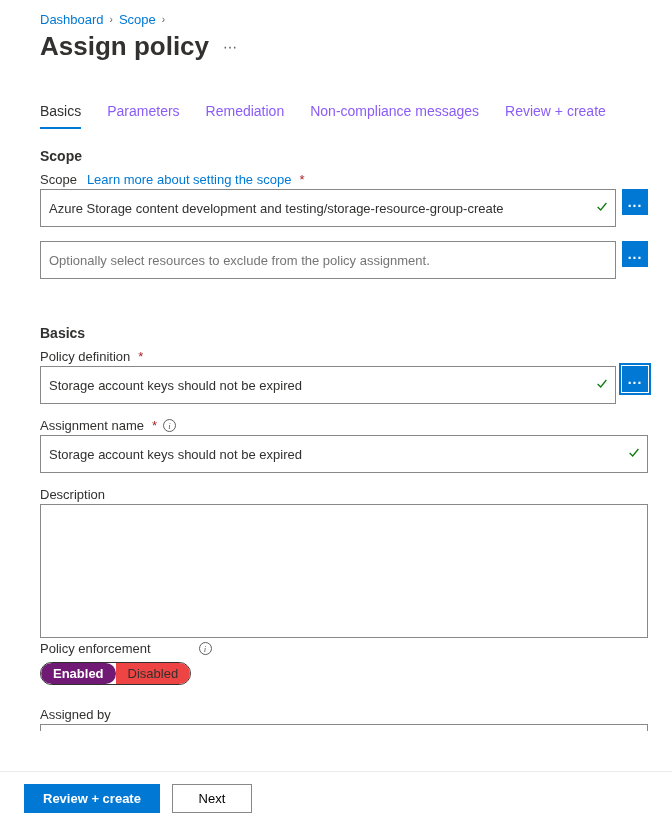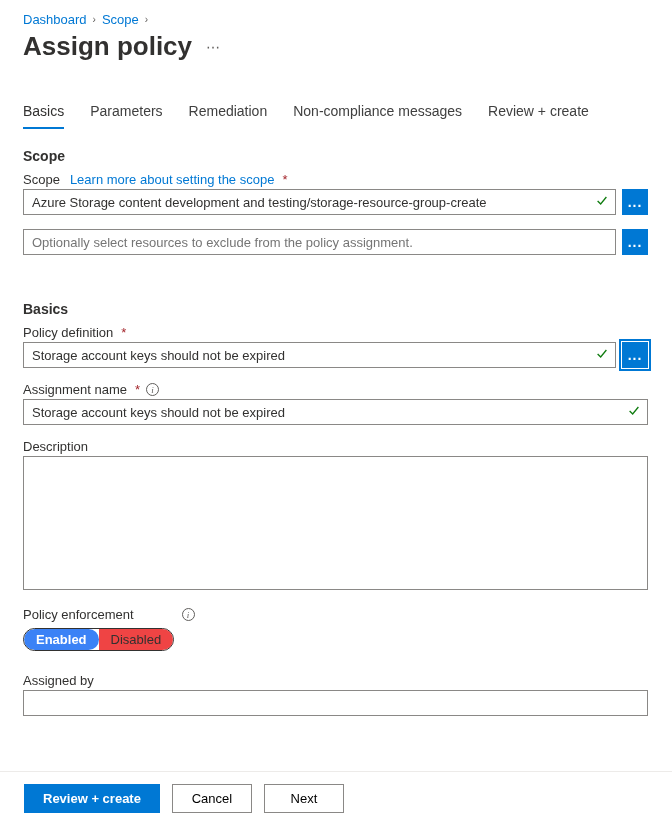--- a/index.html
+++ b/index.html
@@ -1,41 +1,41 @@
 <!DOCTYPE html>
 <html><head>
   <meta charset="utf-8">
   <style>
     * { box-sizing: border-box; margin: 0; padding: 0; }
     body { font-family: "Segoe UI", -apple-system, sans-serif; font-size: 13px; color: #323130; width: 672px; background: #fff; }
-    .container { padding: 8px 24px 0 23px; }
+    .container { padding: 8px 24px 0 40px; }
     .breadcrumb { display: flex; align-items: center; gap: 6px; font-size: 13px; margin-bottom: 4px; padding-top: 4px;}
     .breadcrumb a { color: #0078d4; text-decoration: none; }
     .breadcrumb .chevron { color: #605e5c; font-size: 10px; }
     .title-row { display: flex; align-items: center; gap: 14px; margin-bottom: 35px; margin-top: 4px;}
     .title { font-size: 26px; font-weight: 600; color: #323130; }
     .dots { color: #605e5c; letter-spacing: 1px; font-size: 14px; }
     .tabs { display: flex; gap: 26px; border-bottom: 1px solid transparent; margin-bottom: 18px; }
-    .tab { padding: 6px 0 8px 0; font-size: 14px; color: #404040; cursor: pointer; border-bottom: 2px solid transparent; }
+    .tab { padding: 6px 0 8px 0; font-size: 14px; color: #8b5cf6; cursor: pointer; border-bottom: 2px solid transparent; }
     .tab.active { border-bottom-color: #0078d4; color: #323130; font-weight: 400; }
     .section-title { font-size: 14px; font-weight: 600; margin-bottom: 4px; margin-top: 2px;}
     .label-row { font-size: 13px; color: #323130; margin-bottom: 2px; margin-top: 8px; display: flex; align-items: center; gap: 6px;}
     .label-row .link { color: #0078d4; text-decoration: none; margin-left: 4px;}
     .req { color: #a4262c; margin-left: 2px;}
     .field-row { display: flex; align-items: stretch; gap: 6px; margin-bottom: 14px;}
-    .input-box { flex: 1; border: 1px solid #8a8886; padding: 5px 28px 5px 8px; font-size: 13px; position: relative; background: #fff; height: 26px; display:flex; align-items:center;}
+    .input-box { flex: 1; border: 1px solid #8a8886; padding: 5px 28px 5px 8px; font-size: 13px; position: relative; background: #fff; height: 38px; display:flex; align-items:center;}
     .input-box input { border: none; outline: none; width: 100%; font-size: 13px; font-family: inherit; color: #323130; background: transparent;}
     .input-box .check { position: absolute; right: 6px; top: 50%; transform: translateY(-50%); color: #107c10; }
     .placeholder { color: #605e5c; }
     .ellipsis-btn { width: 26px; height: 26px; background: #0078d4; color: #fff; border: none; display: flex; align-items: center; justify-content: center; font-weight: bold; cursor: pointer; font-size: 14px; letter-spacing: 1px;}
     .ellipsis-btn.outlined { outline: 2px solid #0078d4; outline-offset: 1px; }
     textarea { width: 100%; border: 1px solid #8a8886; font-family: inherit; font-size: 13px; padding: 6px 8px; resize: none; height: 134px; }
     .toggle-group { display: inline-flex; border: 1px solid #323130; border-radius: 14px; overflow: hidden; margin-top: 4px; margin-bottom: 14px;}
     .toggle-opt { padding: 3px 12px; font-size: 13px; cursor: pointer; background: #ef4444; }
-    .toggle-opt.active { background: #3b82f6; color: #fff; font-weight: 600; border-radius: 12px;}
+    .toggle-opt.active { background: #701a75; color: #fff; font-weight: 600; border-radius: 12px;}
     .info-icon { display:inline-flex; align-items:center; justify-content:center; width:13px; height:13px; border:1px solid #605e5c; border-radius:50%; font-size:9px; color:#605e5c; font-style: italic; font-family: serif;}
     .footer { padding: 12px 24px 16px 24px; display: flex; gap: 12px; border-top: 1px solid #edebe9; position: fixed; bottom:0; left:0; width:672px; background:#fff;}
     .btn { padding: 6px 18px; font-size: 13px; border: 1px solid #8a8886; background: #fff; cursor: pointer; font-family: inherit; min-width: 80px;}
     .btn.primary { background: #0078d4; color: #fff; border-color: #0078d4; font-weight: 600;}
     .btn.disabled { background: #f3f2f1; color: #a19f9d; border-color: #f3f2f1; cursor: default;}
     .spacer-basics { height: 30px; }
     .check-svg { width:14px; height:14px; }
     .content-scroll { height: 731px; overflow: hidden;}
   </style>
 </head>
@@ -122,36 +122,35 @@
         <svg class="check-svg" viewBox="0 0 16 16" fill="none" stroke="#107c10" stroke-width="1.5">
               <path d="M3 8.5 L6.5 12 L13 4"></path>
             </svg>
       </span>
     </div>
   </div>
 
   <div class="label-row">Description</div>
   <textarea style=""></textarea>
 
-  <div class="label-row" style="margin-top:14px;gap:48px;">
+  <div class="label-row" style="margin-top:0;gap:48px;">
     <span>Policy enforcement</span>
     <span class="info-icon">i</span>
   </div>
   <div class="toggle-group">
     <div class="toggle-opt active">Enabled</div>
     <div class="toggle-opt">Disabled</div>
   </div>
 
   <div class="label-row">Assigned by</div>
   <div class="field-row">
     <div class="input-box">
       <input type="text" value="" style="">
     </div>
   </div>
 
 </div>
 </div>
 
 <div class="footer">
   <button class="btn primary">Review + create</button>
-  <button class="btn">Cancel</button>
   <button class="btn">Next</button>
 </div>
 
 </body></html>

